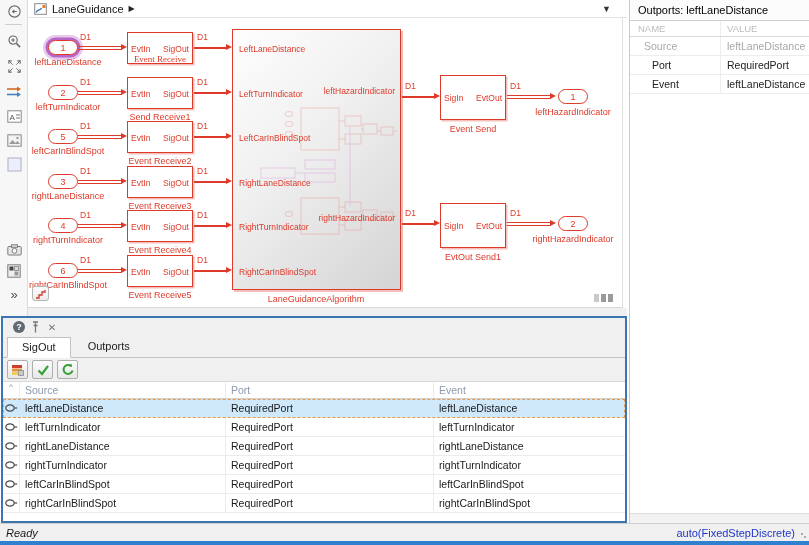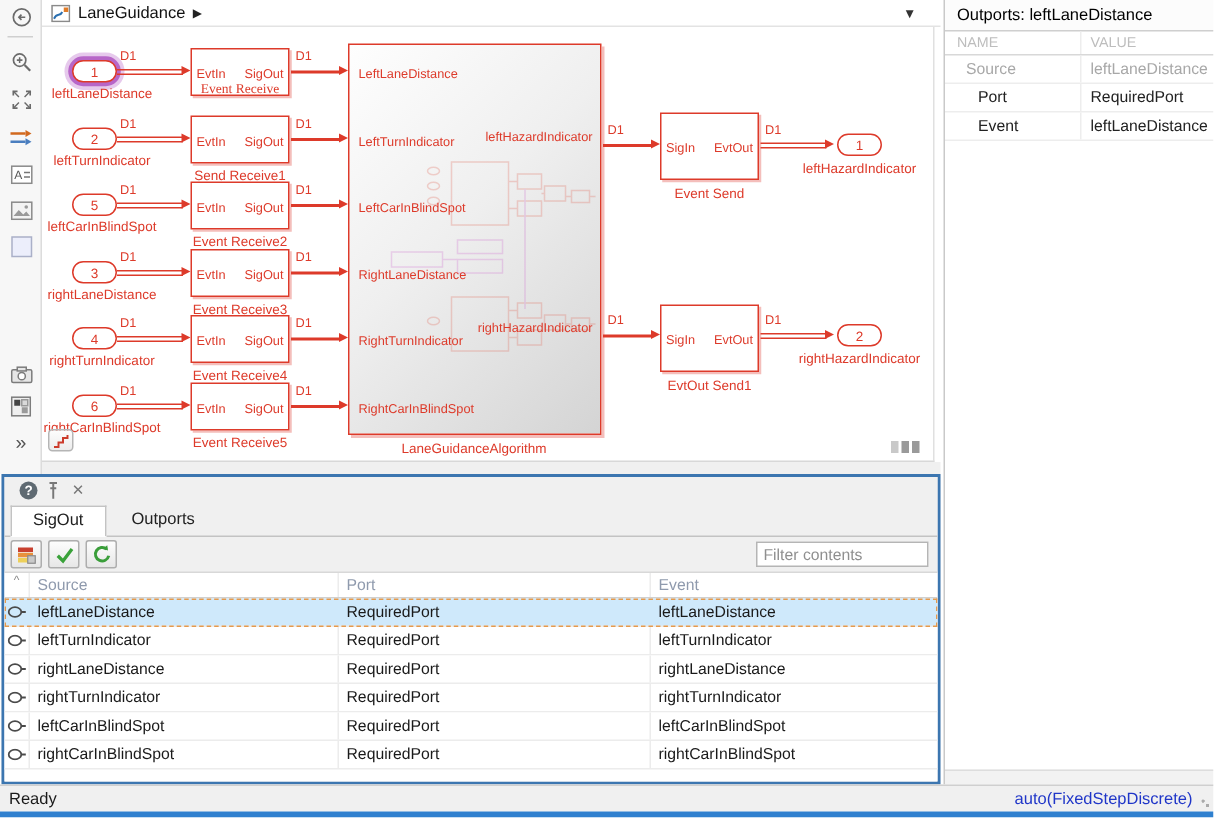--- a/index.html
+++ b/index.html
@@ -101,21 +101,21 @@
   .cm-col-src{width:206px;}
   .cm-col-port{width:208px;}
   .cm-col-evt{flex:1;border-right:none;}
   .cm-row.selected{background:var(--sel-bg);outline:1px dashed var(--sel-border);outline-offset:-1px;}
   .cm-row.selected .cm-cell,.cm-row.selected .cm-icon-cell{border-right-color:transparent;}
   #cm-collapse{font-size:8px;color:#888;line-height:8px;align-self:flex-start;margin-top:1px;}
 
   
   #status-bar{position:absolute;left:0;top:523px;width:809px;height:18px;background:#f0f0f0;
     border-top:1px solid #cfcfcf;display:flex;align-items:center;font-size:11px;color:#1a1a1a;}
-  #status-left{position:absolute;left:6px;}
+  #status-left{position:absolute;left:6px;font-style:italic;}
   #status-center{position:absolute;left:0;width:100%;text-align:center;}
   #status-right{position:absolute;right:14px;color:#2036c8;}
   #status-grip{position:absolute;right:2px;bottom:2px;width:6px;height:6px;
     background:radial-gradient(circle at 1px 1px,#aaa 1px,transparent 1.2px),
                radial-gradient(circle at 4px 4px,#aaa 1px,transparent 1.2px);}
   #bottom-strip{position:absolute;left:0;top:541px;width:809px;height:4px;background:#2f80cf;}
 
   svg{display:block;}
 </style>
 </head>
@@ -417,21 +417,20 @@
         <svg width="14" height="12" viewBox="0 0 14 12">
             <path d="M2.5 6.5 6 10 12 2" fill="none" stroke="#3aa23a" stroke-width="2.2"></path>
           </svg>
       </div>
       <div class="cm-btn">
         <svg width="14" height="13" viewBox="0 0 14 13">
             <path d="M11.5 7.5a4.5 4.5 0 1 1-1.4-4.4" fill="none" stroke="#3a9e3a" stroke-width="2"></path>
             <path d="M10.5 0.5 11 4 7.6 3z" fill="#3a9e3a"></path>
           </svg>
       </div>
-      <input id="cm-filter" type="text" placeholder="Filter contents" style="">
     </div>
     <div id="cm-table">
       <div class="cm-row header">
         <div class="cm-icon-cell">
             <span id="cm-collapse">^</span>
           </div>
         <div class="cm-cell cm-col-src">Source</div>
         <div class="cm-cell cm-col-port">Port</div>
         <div class="cm-cell cm-col-evt">Event</div>
       </div>

